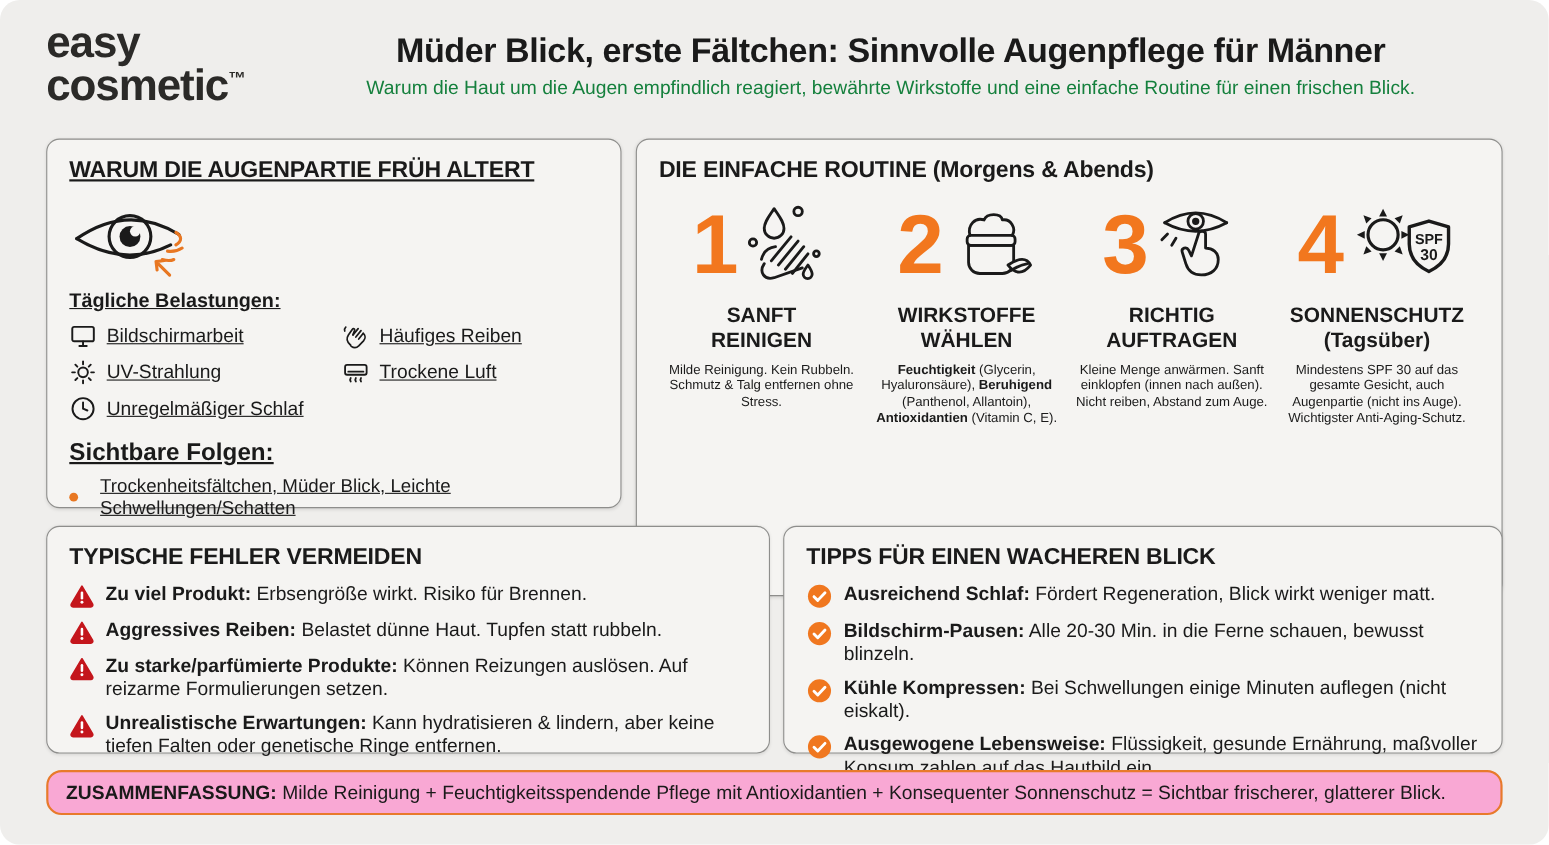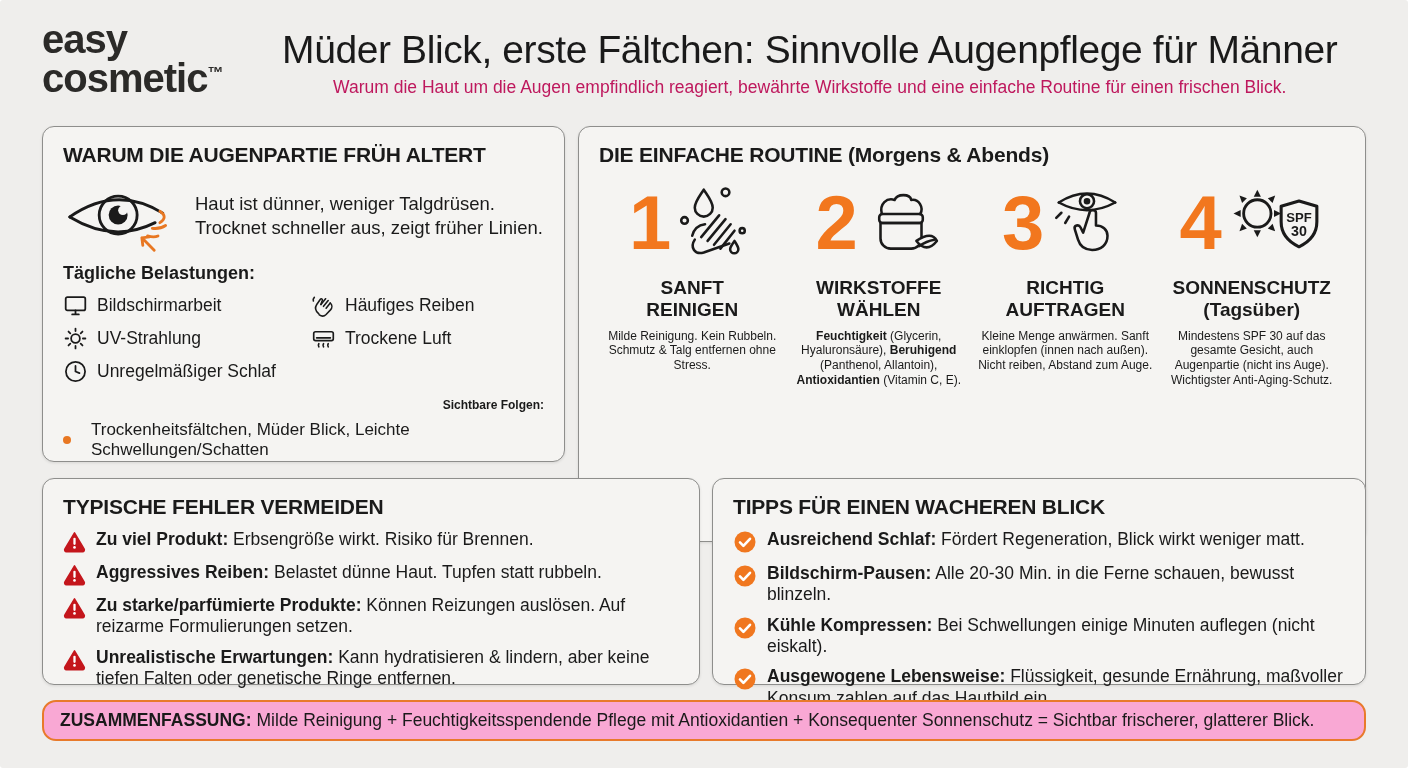--- a/index.html
+++ b/index.html
@@ -1,51 +1,51 @@
 <!DOCTYPE html>
 <html lang="de"><head>
 <meta charset="utf-8">
 <style>
   * { margin:0; padding:0; box-sizing:border-box; }
   html,body { width:1408px; height:768px; background:#ffffff; }
   body { font-family:"Liberation Sans", sans-serif; color:#1a1a1a; }
   .canvas {
     position:relative; width:1408px; height:768px;
-    background:#efeeec; border-radius:3px; overflow:hidden;
+    background:#efeeec; border-radius:18px; overflow:hidden;
   }
 
   
   .header { position:absolute; left:42px; top:20px; right:42px; display:flex; align-items:flex-start; }
   .logo { font-weight:800; font-size:40px; line-height:0.98; letter-spacing:-1px; color:#2b2a28; }
   .logo .tm { font-size:16px; font-weight:700; vertical-align:super; letter-spacing:0; }
   .title-wrap { flex:1; text-align:center; padding-left:30px; margin-top:8px; }
-  .main-title { font-size:39px; font-weight:400; letter-spacing:-0.4px; }
-  .sub-title { font-size:17.5px; margin-top:5px; color:#be185d; }
+  .main-title { font-size:31px; font-weight:700; letter-spacing:-0.4px; }
+  .sub-title { font-size:17.5px; margin-top:5px; color:#15803d; }
 
   
   .box {
     position:absolute; background:#f5f4f2; border:1.5px solid #8e8e8c;
     border-radius:12px; padding:16px 20px; box-shadow:0 1px 3px rgba(0,0,0,0.10);
   }
   .box-title { font-size:21px; font-weight:800; letter-spacing:-0.2px; }
 
-  .box-aging    { left:42px;  top:126px; width:523px; height:336px; }
+  .box-aging    { left:42px;  top:126px; width:523px; height:336px;text-decoration:underline; }
   .box-routine  { left:578px; top:126px; width:788px; height:416px; }
   .box-mistakes { left:42px;  top:478px; width:658px; height:207px; }
   .box-tips     { left:712px; top:478px; width:654px; height:207px; }
 
   
   .aging-intro { display:flex; align-items:center; gap:16px; margin-top:12px; }
   .eye-art { flex-shrink:0; }
   .aging-intro-text { font-size:18.5px; line-height:1.3; }
   .stressors-label { font-size:18px; font-weight:800; margin-top:10px; }
   .stressor-grid { display:grid; grid-template-columns:248px auto; row-gap:8px; margin-top:9px; }
   .stressor { display:flex; align-items:center; gap:9px; font-size:17.5px; }
   .stressor .icn { flex-shrink:0; display:inline-flex; }
-  .consequences-label { font-size:12px; font-weight:800; margin-top:14px;text-align:right; }
+  .consequences-label { font-size:22px; font-weight:800; margin-top:14px; }
   .bullet-row { display:flex; align-items:center; gap:20px; margin-top:8px; font-size:17px; }
   .dot { width:8px; height:8px; border-radius:50%; background:#e87722; flex-shrink:0; }
 
   
   .steps-row { display:flex; margin-top:10px; }
   .step { width:189px; display:flex; flex-direction:column; align-items:center; }
   .step-head { display:flex; align-items:center; gap:4px; height:92px; }
   .step-num { font-size:76px; font-weight:800; color:#f2771e; line-height:0.85; letter-spacing:-2px; }
   .step-title { font-size:19px; font-weight:800; text-align:center; line-height:1.15; margin-top:8px; }
   .step-body { font-size:12px; text-align:center; line-height:1.22; margin-top:8px; padding:0 4px; }
@@ -94,24 +94,20 @@
           <path d="M6 40 Q52 68 96 46" stroke="#1a1a1a" stroke-width="3" stroke-linecap="round"></path>
           <circle cx="57" cy="38" r="20" stroke="#1a1a1a" stroke-width="3"></circle>
           <circle cx="57" cy="38" r="10" fill="#1a1a1a"></circle>
           <circle cx="62" cy="33" r="5" fill="#f5f4f2"></circle>
           <path d="M101 34 q9 6 0 12" stroke="#e87722" stroke-width="3" stroke-linecap="round"></path>
           <path d="M93 52 q8 1 14 -3" stroke="#e87722" stroke-width="3" stroke-linecap="round"></path>
           <path d="M88 60 q7 2 11 0" stroke="#e87722" stroke-width="3" stroke-linecap="round"></path>
           <path d="M95 75 L82 62 M82 62 l1 8 M82 62 l8 -1" stroke="#e87722" stroke-width="3" stroke-linecap="round" stroke-linejoin="round"></path>
         </svg>
       </span>
-      <div class="aging-intro-text">
-        <div>Haut ist dünner, weniger Talgdrüsen.</div>
-        <div>Trocknet schneller aus, zeigt früher Linien.</div>
-      </div>
     </div>
     <div class="stressors-label">Tägliche Belastungen:</div>
     <div class="stressor-grid">
       <div class="stressor">
         <span class="icn">
           <svg width="25" height="25" viewBox="0 0 24 24" fill="none" stroke="#1a1a1a" stroke-width="1.7" stroke-linecap="round">
             <rect x="2.6" y="4" width="18.8" height="12.6" rx="1.6"></rect>
               <path d="M12 16.8v3M8.8 20.6h6.4"></path>
           </svg>
         </span>

